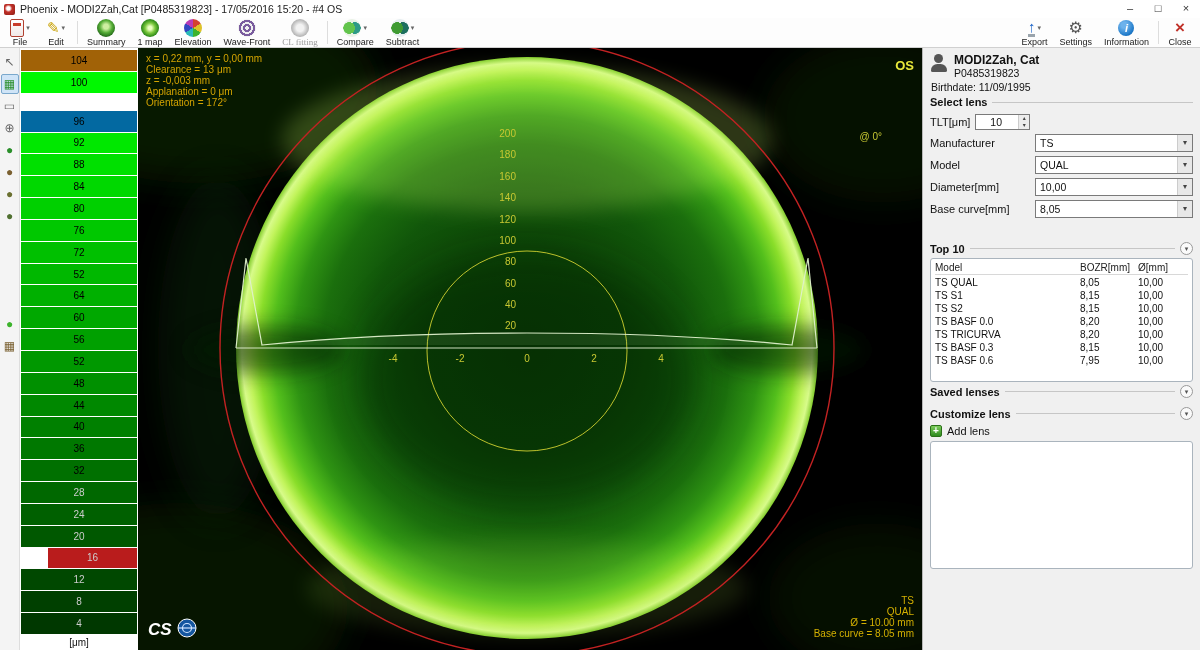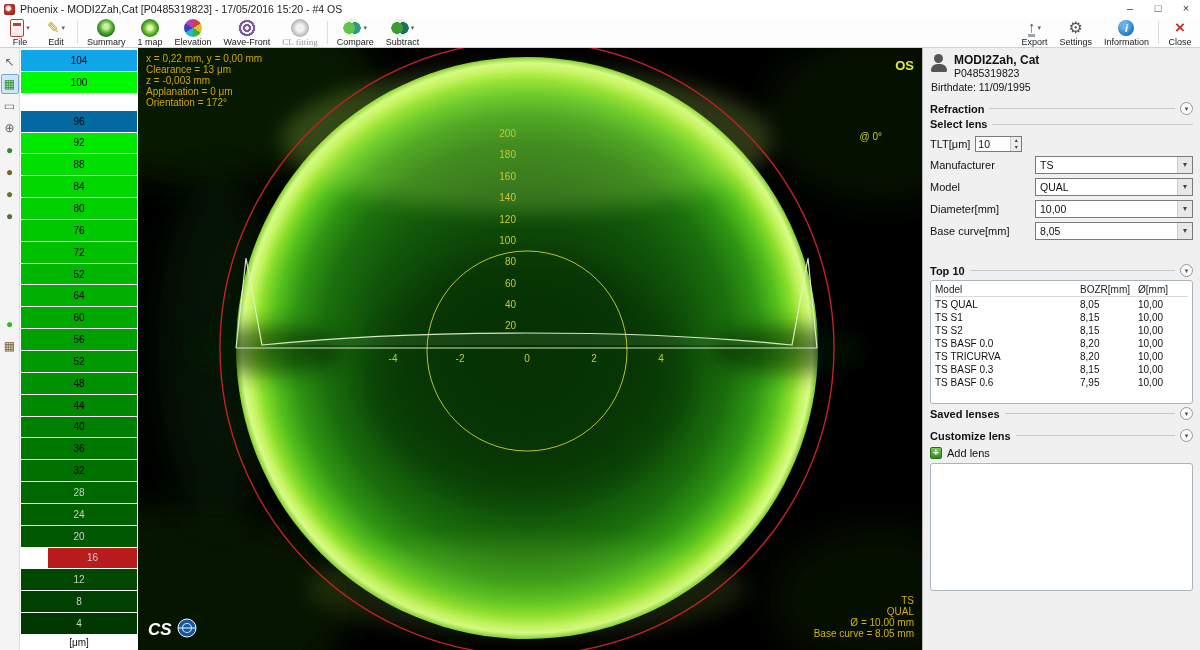--- a/index.html
+++ b/index.html
@@ -75,21 +75,21 @@
     background:radial-gradient(circle at 50% 50%, #0a5c20 0 18%, #2cb83c 34%, #0a3410 55%, #041c08 78%, #000 100%); border:1px solid #888; }
   .exam-lines { font-size:10.5px; line-height:12px; }
 
   .sect { display:flex; align-items:center; gap:5px; margin-top:9px; }
   .sect-title { font-weight:bold; font-size:11px; white-space:nowrap; }
   .sect-rule { flex:1; height:1px; background:#c6c6c6; }
   .sect-btn { width:13px; height:13px; border:1px solid #999; border-radius:50%; background:#fafafa; font-size:7px; color:#555; text-align:center; line-height:11px; flex:0 0 13px; cursor:default; }
 
   .tlt-row { display:flex; align-items:center; gap:5px; margin-top:6px; }
   .spinbox { display:flex; border:1px solid #7a7a7a; background:#fff; height:16px; }
-  .spin-val { width:34px; font-size:10.5px; padding:1px 2px; }
+  .spin-val { width:42px; font-size:10.5px; padding:1px 14px; }
   .spin-arrows { width:11px; border-left:1px solid #ccc; display:flex; flex-direction:column; background:#ececec; }
   .spin-arrows span { flex:1; font-size:6px; line-height:7px; text-align:center; color:#444; cursor:default; }
 
   .field-row { display:flex; align-items:center; margin-top:4px; height:18px; }
   .field-label { flex:1; }
   .combo { width:158px; height:18px; border:1px solid #7a7a7a; background:#fff; display:flex; align-items:center; cursor:default; }
   .combo-val { flex:1; font-size:10.5px; padding:0 4px; white-space:nowrap; overflow:hidden; }
   .combo-arrow { width:15px; height:100%; background:#e8e8e8; border-left:1px solid #ccc; font-size:8px; color:#444; text-align:center; line-height:16px; }
 
   .top10-box { margin-top:3px; border:1px solid #aab4bd; border-radius:3px; background:#fff; padding:2px 4px; height:124px; overflow:hidden; }
@@ -218,21 +218,21 @@
       <span class="tool-btn t-green">●</span>
       <span class="tool-btn t-brown">●</span>
       <span class="tool-btn t-olive">●</span>
       <span class="tool-btn t-moss">●</span>
       <div class="tool-gap"></div>
       <span class="tool-btn t-lime">●</span>
       <span class="tool-btn t-brown">▦</span>
     </div>
 
     <div class="scalecol">
-      <div class="swatch" style="background-color: #0ea5e9; align-items: center;">
+      <div class="swatch" style="background-color: #a16207; align-items: center;">
           <span style="color: rgb(0, 0, 0);">104</span>
         </div>
       <div class="swatch" style="background-color: rgb(0, 248, 0);">
           <span style="color: rgb(0, 0, 0);">100</span>
         </div>
       <div class="swatch" style="background-color: #0369a1; margin-top: 17px;">
           <span style="color: rgb(0, 0, 0);">96</span>
         </div>
       <div class="swatch" style="background-color: rgb(0, 232, 0);">
           <span style="color: rgb(0, 0, 0);">92</span>
@@ -398,25 +398,20 @@
       <div class="patient-row">
         <div class="avatar"></div>
         <div>
           <div class="patient-name">MODI2Zah, Cat</div>
           <div class="patient-id">P0485319823</div>
         </div>
       </div>
       <div class="patient-birth">Birthdate: 11/09/1995</div>
 
 
-      <div class="sect">
-        <span class="sect-title">Refraction</span>
-        <span class="sect-rule"></span>
-        <span class="sect-btn">▾</span>
-      </div>
 
       <div class="sect" style="margin-top:3px;">
         <span class="sect-title">Select lens</span>
         <span class="sect-rule"></span>
       </div>
 
       <div class="tlt-row">
         <span>TLT[μm]</span>
         <div class="spinbox">
           <span class="spin-val">10</span>

